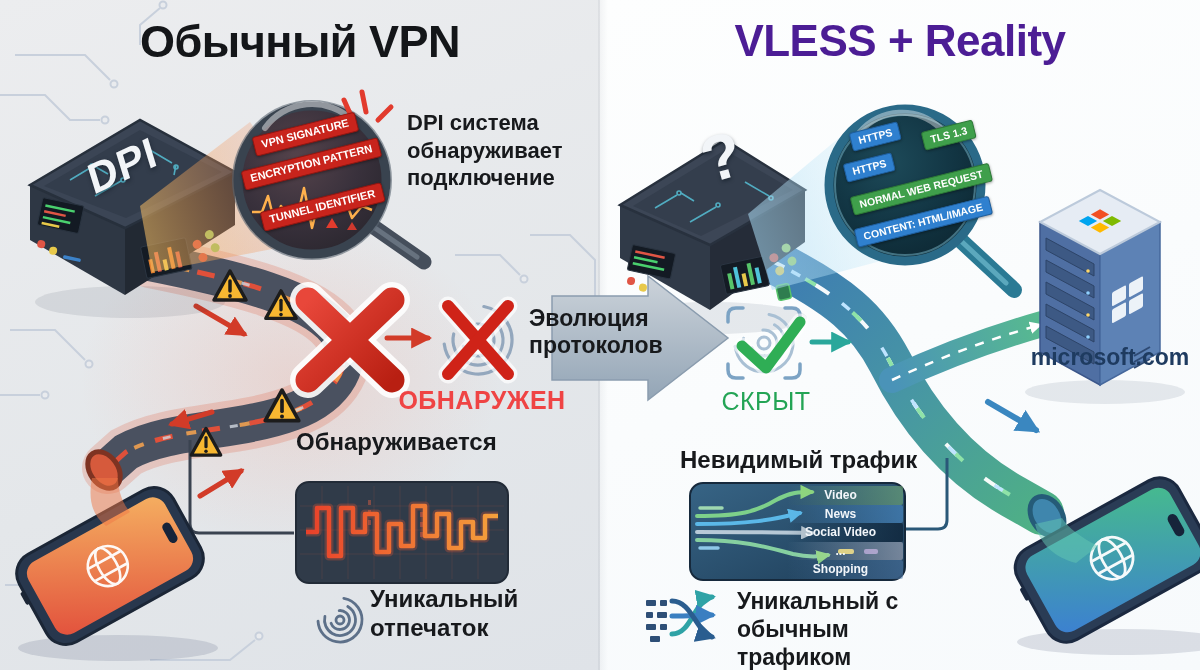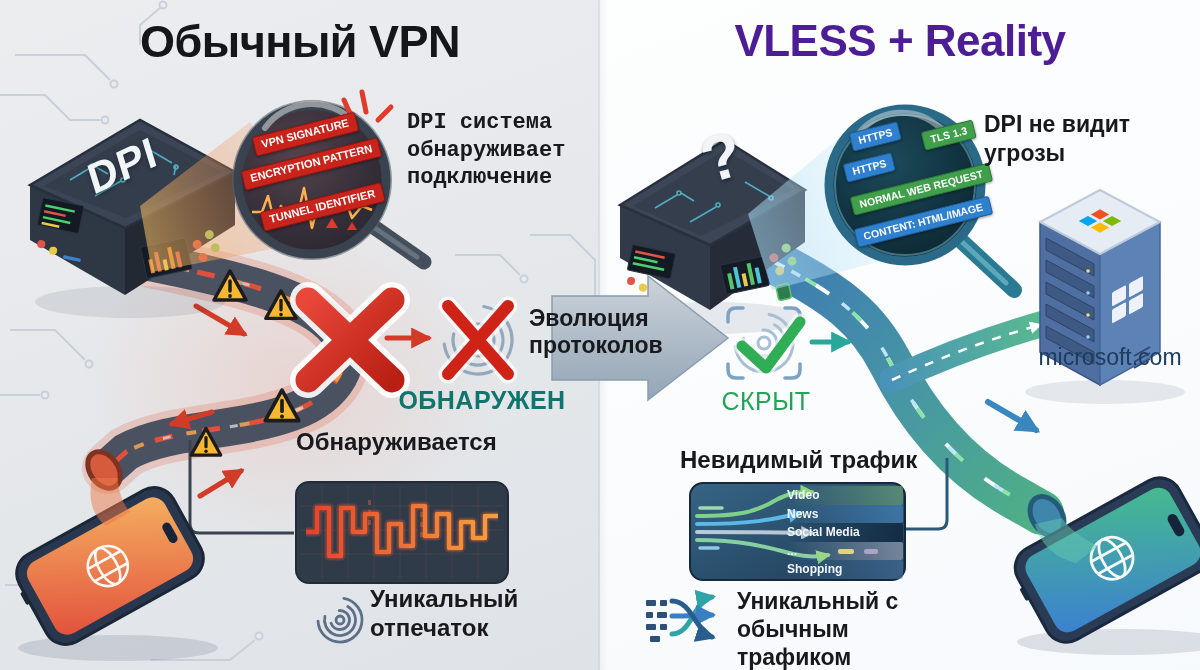--- a/index.html
+++ b/index.html
@@ -14,21 +14,21 @@
   svg.scene{position:absolute;left:0;top:0;z-index:1;}
   .txt{position:absolute;z-index:3;color:#17191c;}
   .title{font-weight:900;text-align:center;letter-spacing:-.5px;}
   .chip{position:absolute;z-index:3;transform:rotate(-14deg);transform-origin:left center;
         padding:2px 7px;border-radius:3px;color:#fff;font-weight:800;font-size:11px;
         line-height:1.25;white-space:nowrap;box-shadow:0 1px 3px rgba(0,0,0,.4);}
   .chip-red{background:#c8241c;border:1px solid #911712;}
   .chip-blue{background:#2f80cf;border:1px solid #1f5f9e;font-size:10.5px;}
   .chip-green{background:#3f9f4b;border:1px solid #2d7a37;font-size:10.5px;}
   .t-row{position:absolute;z-index:2;left:787px;width:116px;height:18.6px;
-         font-size:12px;font-weight:700;color:#f2f6fa;text-align:left;
+         font-size:12px;font-weight:700;color:#f2f6fa;text-align:center;
          padding-right:9px;box-sizing:border-box;line-height:18.6px;border-radius:2px;}
   .row-video{top:486px;background:linear-gradient(to left,rgba(125,185,125,.55),rgba(125,185,125,0));}
   .row-news{top:504.6px;background:linear-gradient(to left,rgba(80,150,215,.55),rgba(80,150,215,0));}
   .row-social{top:523.2px;background:linear-gradient(to left,rgba(10,30,50,.65),rgba(10,30,50,0));}
   .row-dots{top:541.8px;background:linear-gradient(to left,rgba(200,200,215,.5),rgba(200,200,215,0));}
   .row-shop{top:560.4px;background:linear-gradient(to left,rgba(85,130,180,.5),rgba(85,130,180,0));}
   .dev-label{position:absolute;z-index:3;font-weight:900;color:#f2f5f8;
              text-shadow:0 2px 4px rgba(10,20,30,.5);}
 </style>
 </head>
@@ -489,31 +489,30 @@
   <div class="chip chip-red" style="left:254px;top:137px;">VPN SIGNATURE</div>
   <div class="chip chip-red" style="left:243px;top:171px;">ENCRYPTION PATTERN</div>
   <div class="chip chip-red" style="left:262px;top:212px;">TUNNEL IDENTIFIER</div>
 
   <div class="chip chip-blue" style="left:851px;top:133px;">HTTPS</div>
   <div class="chip chip-green" style="left:923px;top:132px;">TLS 1.3</div>
   <div class="chip chip-blue" style="left:845px;top:164px;">HTTPS</div>
   <div class="chip chip-green" style="left:852px;top:197px;">NORMAL WEB REQUEST</div>
   <div class="chip chip-blue" style="left:856px;top:229px;">CONTENT: HTML/IMAGE</div>
 
-  <div class="txt" style="left:407px;top:109px;width:172px;font-size:22px;line-height:27.5px;font-weight:800;font-family:Liberation Mono, monospace;">DPI система обнаруживает подключение</div>
-  <div class="txt" style="left:398px;top:386px;width:168px;text-align:center;font-size:25px;font-weight:900;color:#0f766e;letter-spacing:.5px;">ОБНАРУЖЕН</div>
+  <div class="txt" style="left:407px;top:109px;width:172px;font-size:22px;line-height:27.5px;font-weight:800;">DPI система обнаруживает подключение</div>
+  <div class="txt" style="left:398px;top:386px;width:168px;text-align:center;font-size:25px;font-weight:900;color:#ef4444;letter-spacing:.5px;">ОБНАРУЖЕН</div>
   <div class="txt" style="left:296px;top:428px;width:214px;text-align:left;font-size:24px;font-weight:800;">Обнаруживается</div>
   <div class="txt" style="left:370px;top:584px;width:160px;font-size:24px;line-height:29px;font-weight:800;">Уникальный отпечаток</div>
 
   <div class="txt" style="left:529px;top:305px;width:146px;text-align:left;font-size:23px;line-height:27px;font-weight:800;">Эволюция протоколов</div>
 
   <div class="txt" style="left:708px;top:387px;width:116px;text-align:center;font-size:25px;font-weight:400;color:#23a455;letter-spacing:.5px;">СКРЫТ</div>
-  <div class="txt" style="left:984px;top:110px;width:200px;font-size:23px;line-height:28.5px;font-weight:800;">DPI не видит угрозы</div>
-  <div class="txt" style="left:1024px;top:344px;width:172px;text-align:center;font-size:23px;font-weight:400;color:#1e3b60;">microsoft.com</div>
+  <div class="txt" style="left:1024px;top:344px;width:172px;text-align:center;font-size:23px;font-weight:700;color:#1e3b60;">microsoft.com</div>
   <div class="txt" style="left:680px;top:446px;width:240px;font-size:24px;font-weight:800;">Невидимый трафик</div>
   <div class="txt" style="left:737px;top:587px;width:222px;font-size:23px;line-height:28px;font-weight:800;">Уникальный с обычным трафиком</div>
 
   <div class="t-row row-video">Video</div>
   <div class="t-row row-news">News</div>
-  <div class="t-row row-social">Social Media</div>
+  <div class="t-row row-social">Social Video</div>
   <div class="t-row row-dots">...</div>
   <div class="t-row row-shop">Shopping</div>
 </div>
 
 </body></html>

